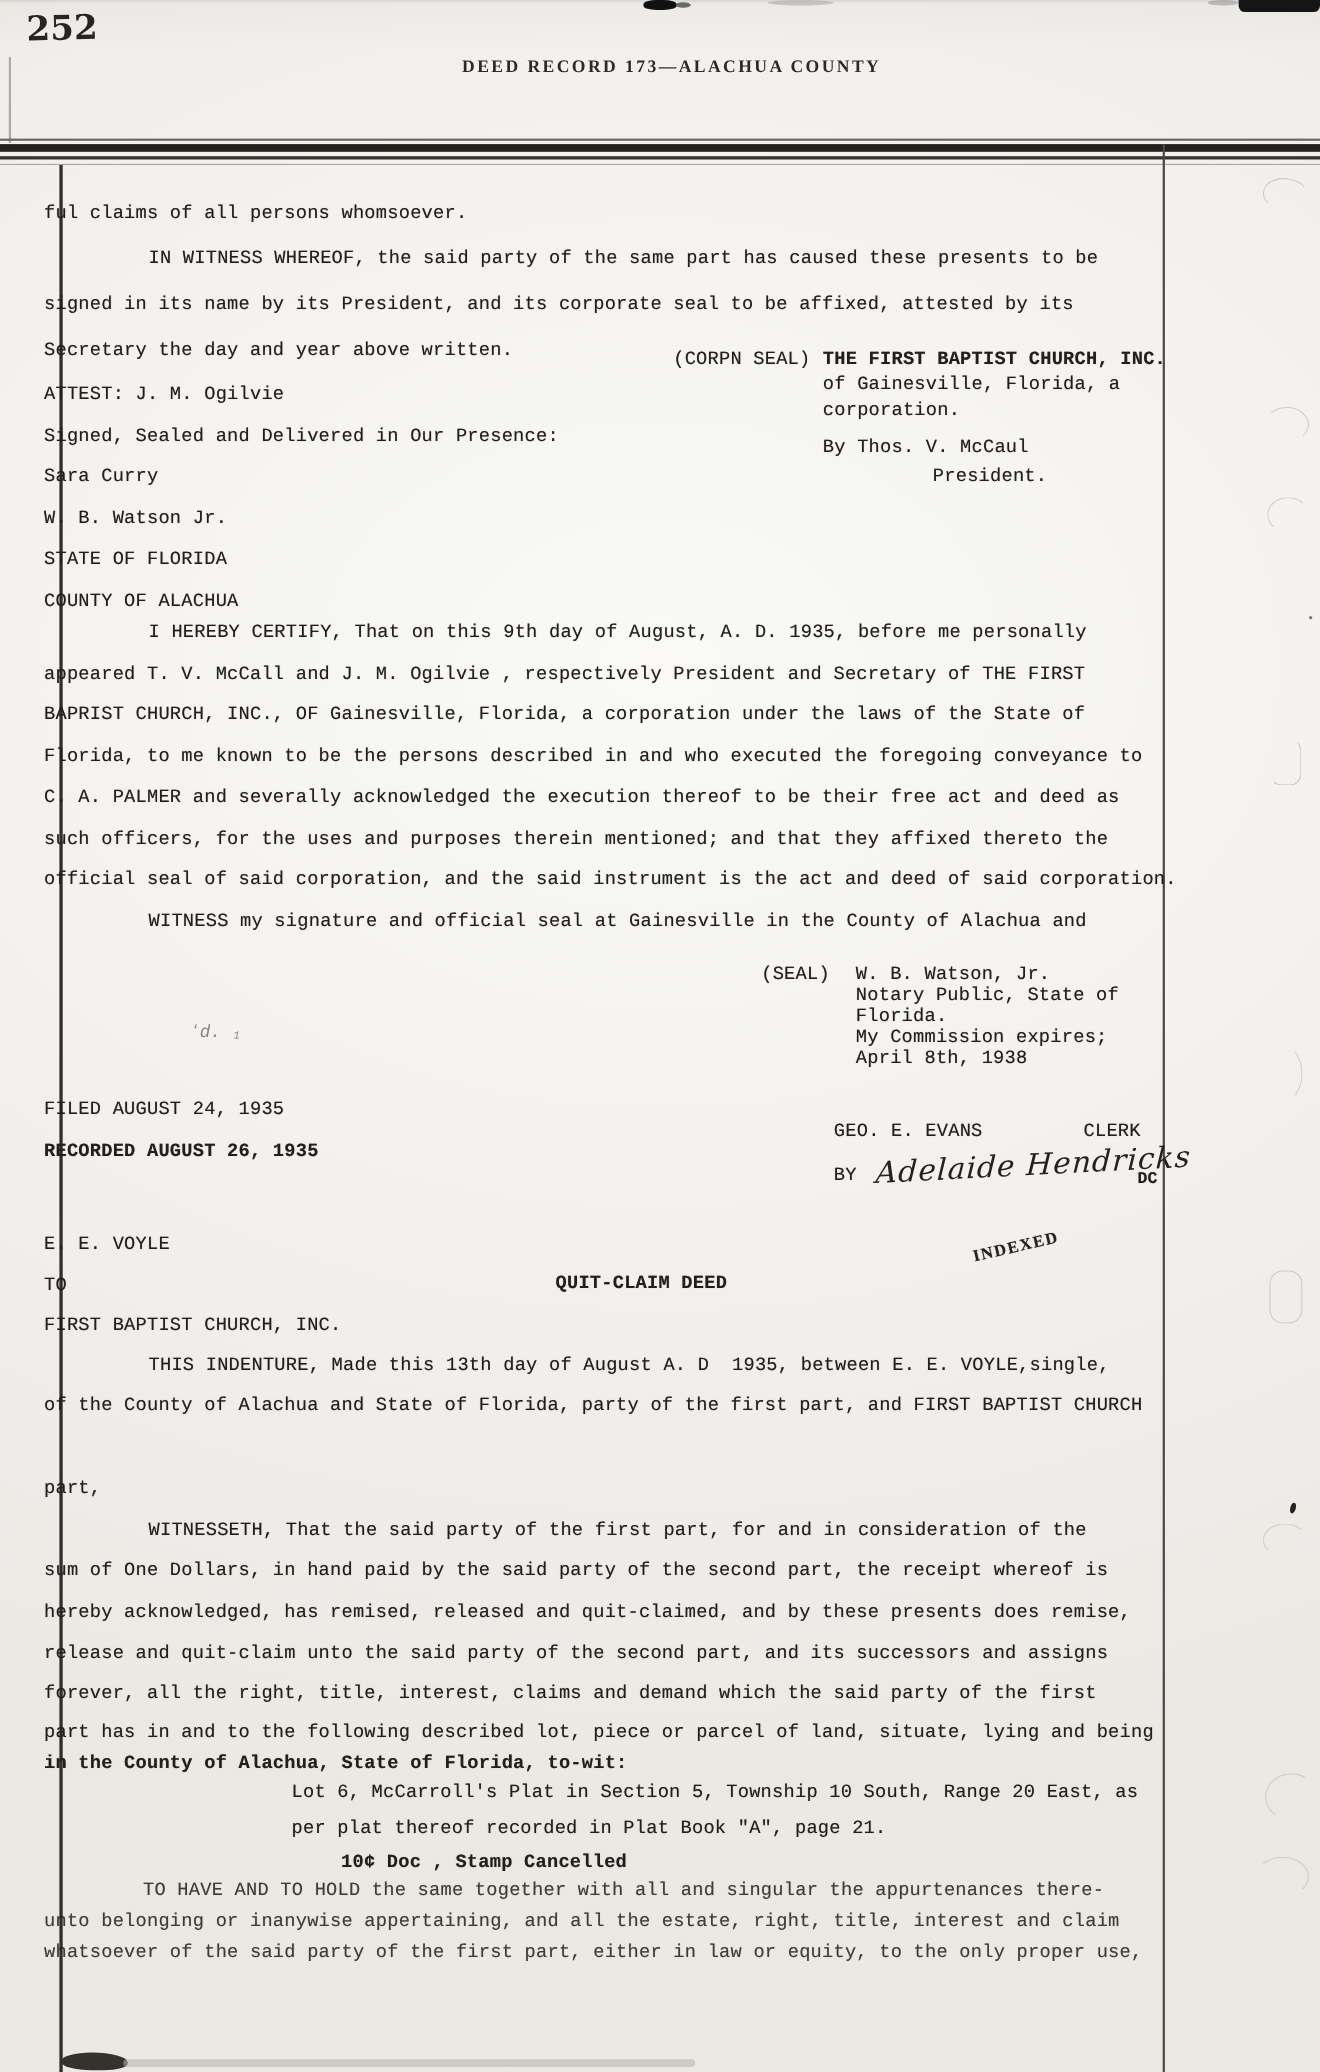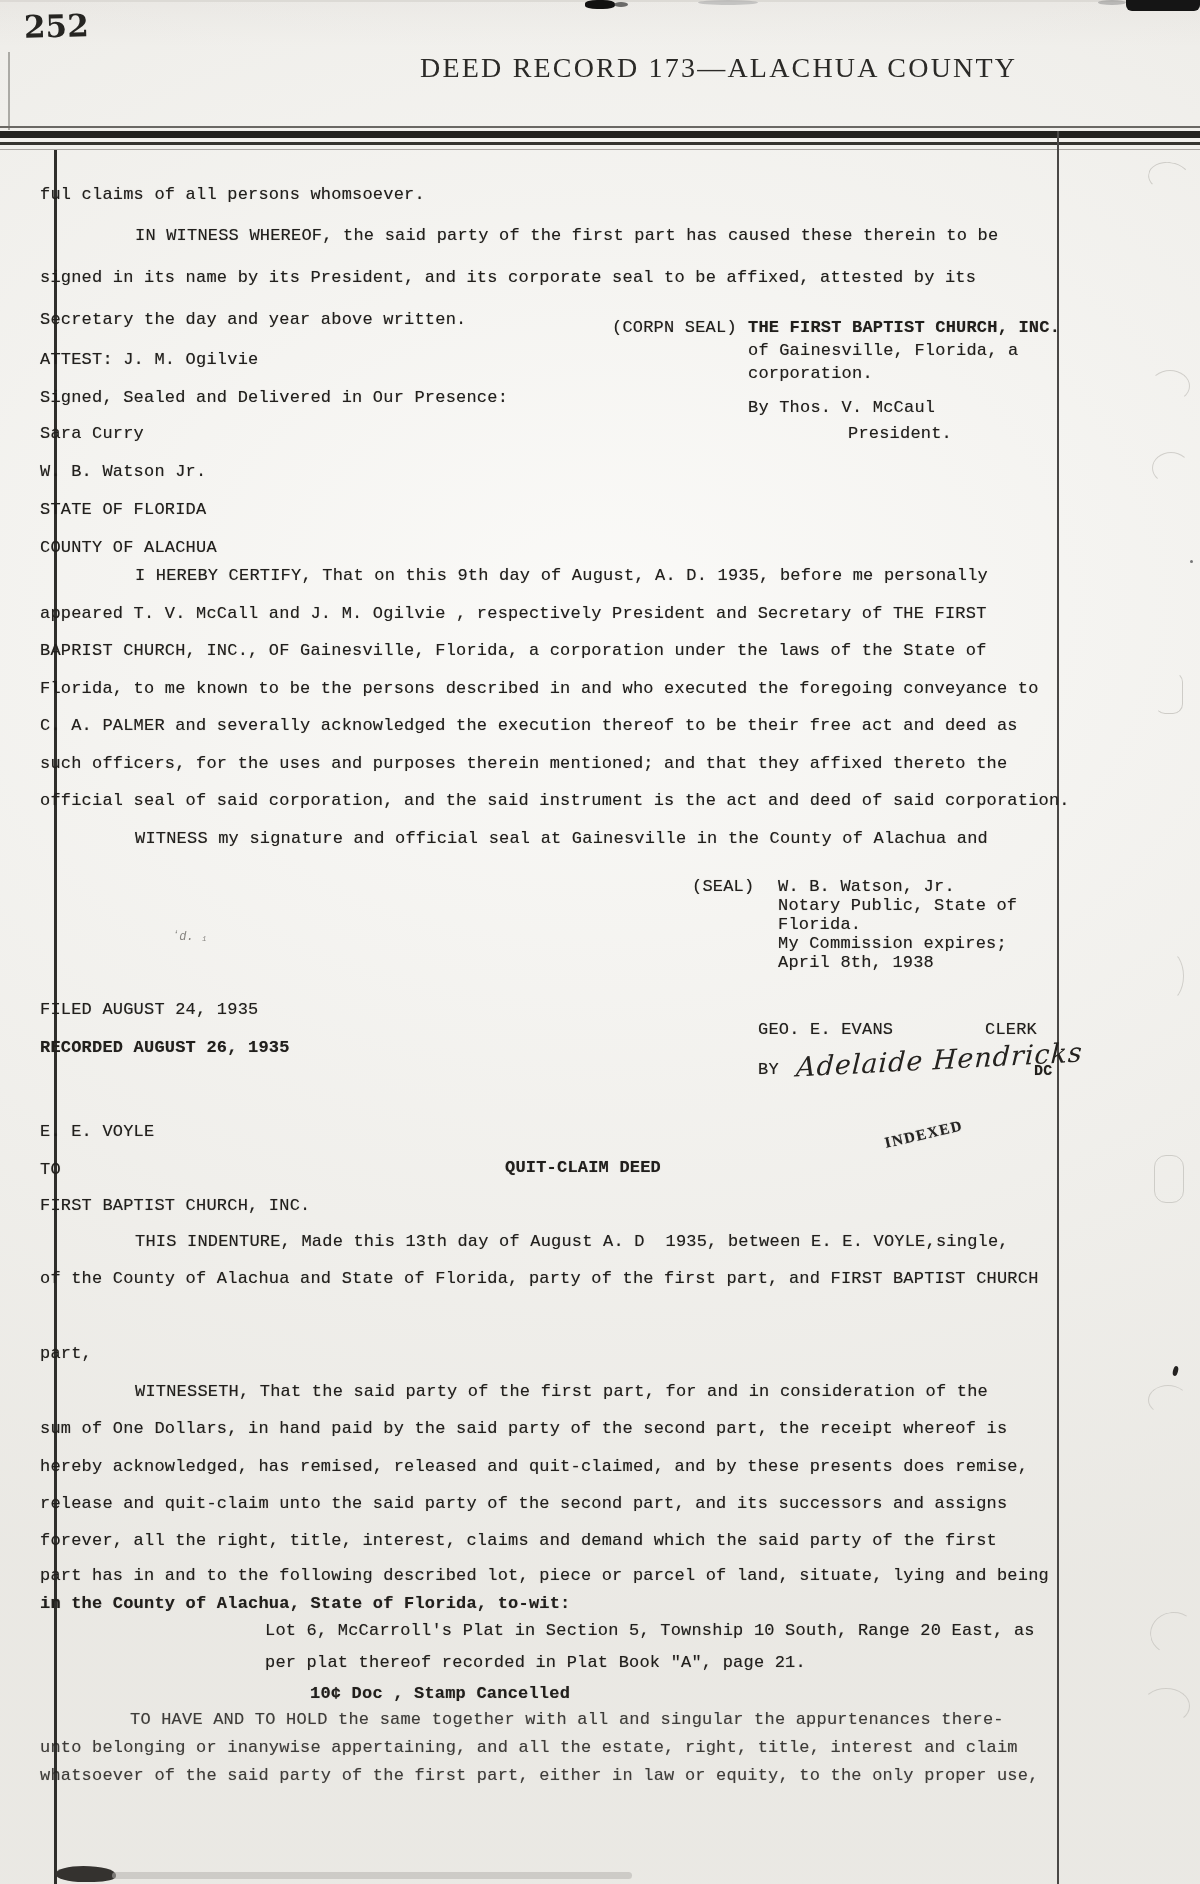--- a/index.html
+++ b/index.html
@@ -9,30 +9,30 @@
       linear-gradient(#efede9, rgba(246,245,241,0) 46px),
       #f6f5f1;
     font-family:"Liberation Mono","DejaVu Sans Mono",monospace;}
   .tl{position:absolute;font-size:17px;line-height:20px;color:#211f1c;white-space:pre;
       letter-spacing:.2px;text-shadow:0 0 .7px rgba(33,31,28,.5);}
   .bold{font-weight:bold;}
   .soft{opacity:.85;}
   .pagenum{position:absolute;left:24px;top:8px;font-family:"DejaVu Serif","Liberation Serif",serif;
       font-weight:bold;font-size:31px;color:#262522;transform:rotate(-1.5deg);}
   .header{position:absolute;left:420px;top:52px;font-family:"Liberation Serif","DejaVu Serif",serif;
-      font-weight:normal;font-size:28px;letter-spacing:2.2px;color:#2b2a27;}
+      font-weight:bold;font-size:16px;letter-spacing:2.2px;color:#2b2a27;}
   .rule{position:absolute;}
   .sig{position:absolute;font-family:"DejaVu Serif","Liberation Serif",serif;font-style:italic;
       font-size:27px;letter-spacing:1px;color:#24221f;transform:rotate(-3deg) skewX(-6deg);white-space:pre;}
   .stamp{position:absolute;font-family:"Liberation Serif","DejaVu Serif",serif;font-weight:bold;
       font-size:15px;letter-spacing:1.5px;color:#131211;transform:rotate(-13deg);
       text-shadow:0 0 1px rgba(0,0,0,.55);opacity:.92;white-space:pre;}
   .curl{position:absolute;border:1.5px solid #c9c7c1;background:transparent;opacity:.8;}
   .art{position:absolute;}
-  .marginmark{position:absolute;font-size:12px;font-style:italic;color:#6b6965;opacity:.8;white-space:pre;}
+  .marginmark{position:absolute;font-size:16px;font-style:italic;color:#6b6965;opacity:.8;white-space:pre;}
 </style>
 </head>
 <body>
 
 <div class="page">
 
   <div class="art" style="left:0;top:0;width:1200px;height:2px;background:#d8d6d1;opacity:.8;"></div>
   <div class="art" style="left:585px;top:0;width:30px;height:9px;background:#111;border-radius:40%;"></div>
   <div class="art" style="left:614px;top:2px;width:14px;height:5px;background:#333;border-radius:50%;opacity:.7;"></div>
   <div class="art" style="left:698px;top:0;width:60px;height:5px;background:#aaa;border-radius:50%;opacity:.6;"></div>
@@ -45,21 +45,21 @@
 
   <div class="rule" style="left:0;top:126px;width:1200px;height:2px;background:#6a6864;"></div>
   <div class="rule" style="left:0;top:131px;width:1200px;height:7px;background:#23221f;"></div>
   <div class="rule" style="left:0;top:142px;width:1200px;height:3px;background:#35342f;"></div>
   <div class="rule" style="left:0;top:149px;width:1200px;height:1px;background:#8a8883;opacity:.7;"></div>
 
   <div class="rule" style="left:54px;top:150px;width:3px;height:1734px;background:#2f2e2b;"></div>
   <div class="rule" style="left:1057px;top:131px;width:2px;height:1753px;background:#4a4846;"></div>
 
   <div class="tl" style="left:40px;top:185px;">ful claims of all persons whomsoever.</div>
-  <div class="tl" style="left:135px;top:226px;">IN WITNESS WHEREOF, the said party of the first part has caused these therein to be</div>
+  <div class="tl" style="left:135px;top:226px;">IN WITNESS WHEREOF, the said party of the same part has caused these presents to be</div>
   <div class="tl" style="left:40px;top:268px;">signed in its name by its President, and its corporate seal to be affixed, attested by its</div>
   <div class="tl" style="left:40px;top:310px;">Secretary the day and year above written.</div>
 
   <div class="tl" style="left:612px;top:318px;">(CORPN SEAL)</div>
   <div class="tl bold" style="left:748px;top:318px;">THE FIRST BAPTIST CHURCH, INC.</div>
   <div class="tl" style="left:748px;top:341px;">of Gainesville, Florida, a</div>
   <div class="tl" style="left:748px;top:364px;">corporation.</div>
   <div class="tl" style="left:748px;top:398px;">By Thos. V. McCaul</div>
   <div class="tl" style="left:848px;top:424px;">President.</div>
 

